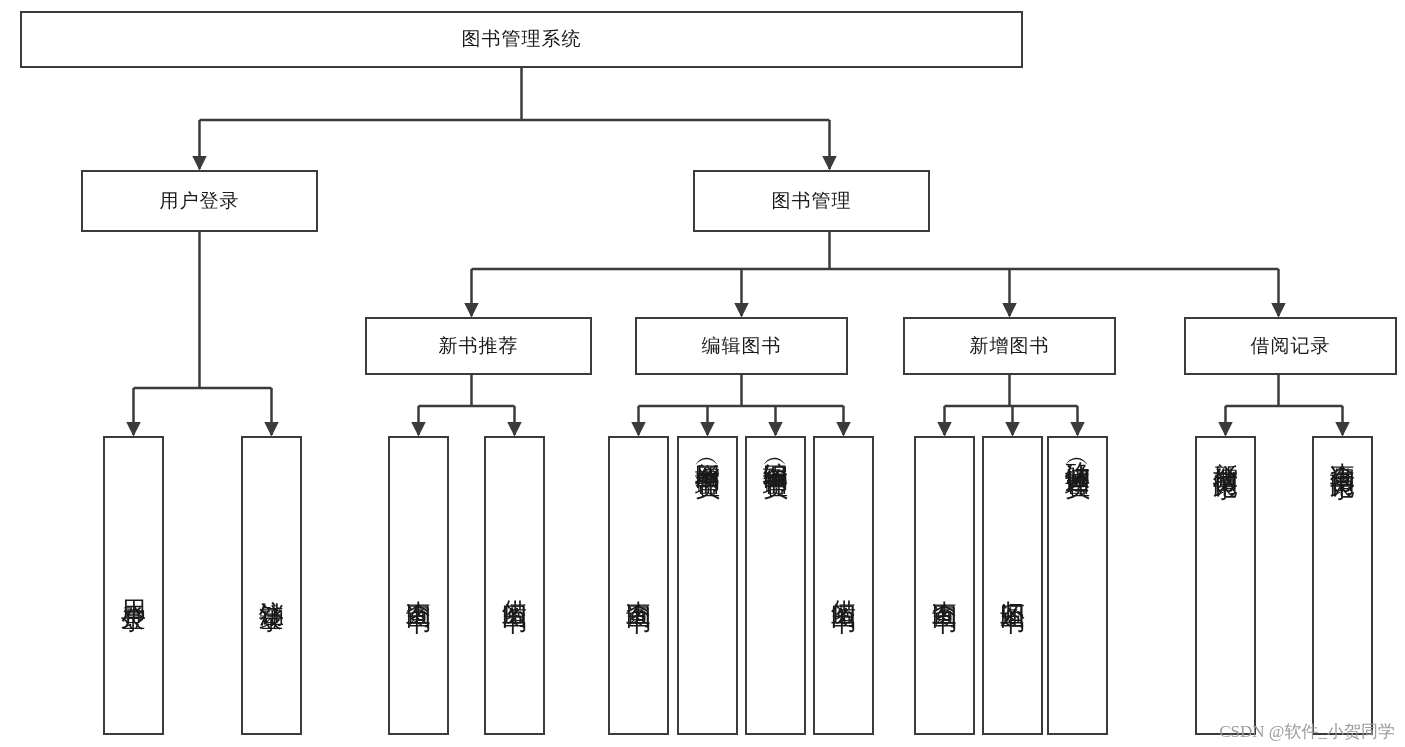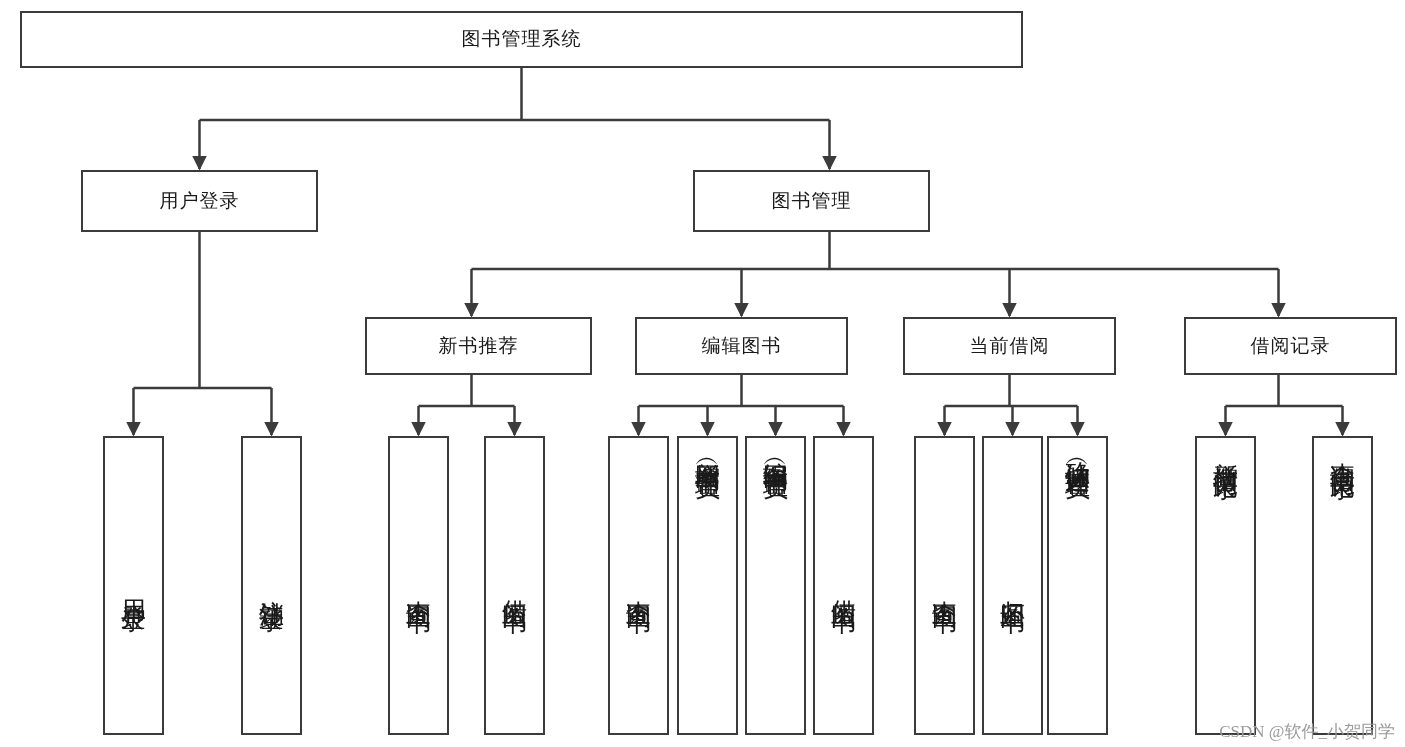--- a/index.html
+++ b/index.html
@@ -113,21 +113,21 @@
       <div class="node h" id="node-book_mgmt" style="left: 693px; top: 170px; width: 237px; height: 62px; align-items: center;">
         <span class="lbl">图书管理</span>
       </div>
       <div class="node h" id="node-new_book_rec" style="left: 365px; top: 317px; width: 227px; height: 58px;">
         <span class="lbl">新书推荐</span>
       </div>
       <div class="node h" id="node-book_borrow" style="left: 635px; top: 317px; width: 213px; height: 58px;">
         <span class="lbl">编辑图书</span>
       </div>
       <div class="node h" id="node-current_borrow" style="left: 903px; top: 317px; width: 213px; height: 58px;">
-        <span class="lbl">当前借阅</span>
+        <span class="lbl">新增图书</span>
       </div>
       <div class="node h" id="node-borrow_record" style="left: 1184px; top: 317px; width: 213px; height: 58px;">
         <span class="lbl">借阅记录</span>
       </div>
       <div class="node v centerv" id="node-leaf_user_login" style="left: 103px; top: 436px; width: 61px; height: 299px;">
         <span class="lbl">用户登录</span>
       </div>
       <div class="node v centerv" id="node-leaf_user_logout" style="left: 241px; top: 436px; width: 61px; height: 299px;">
         <span class="lbl">注销登录</span>
       </div>

